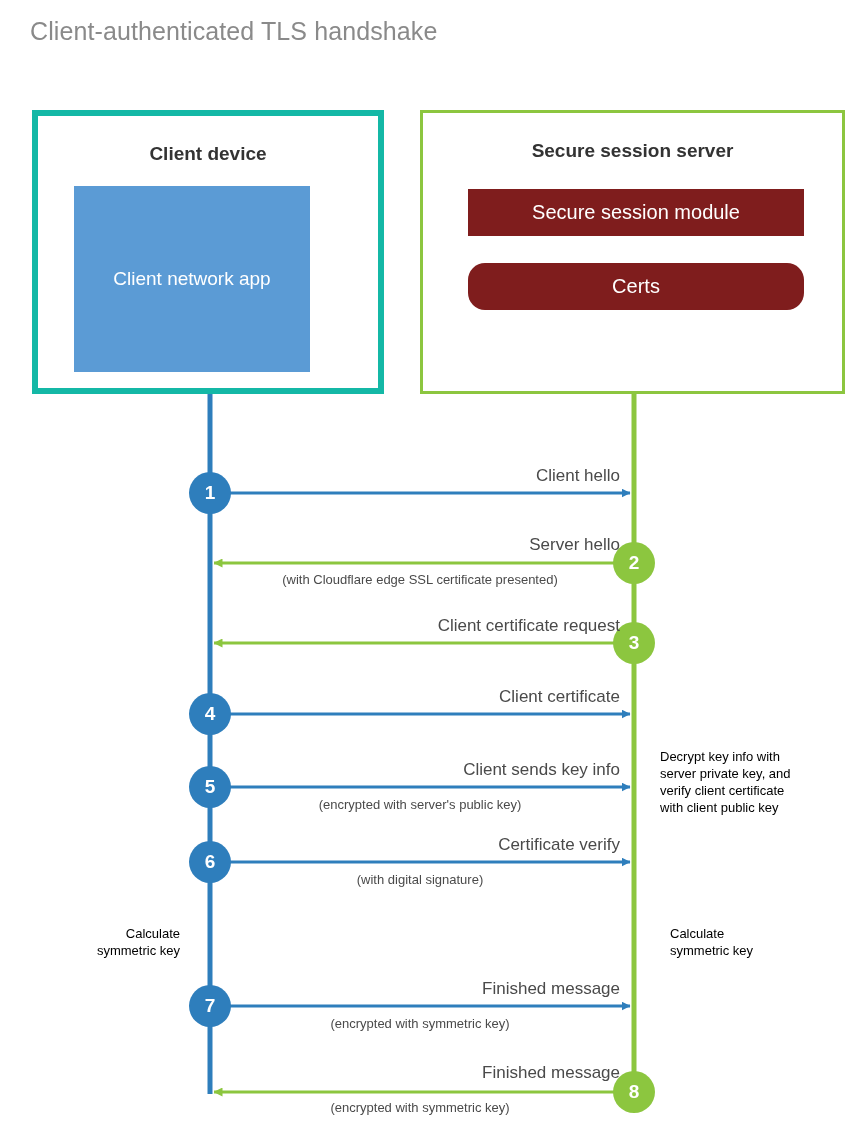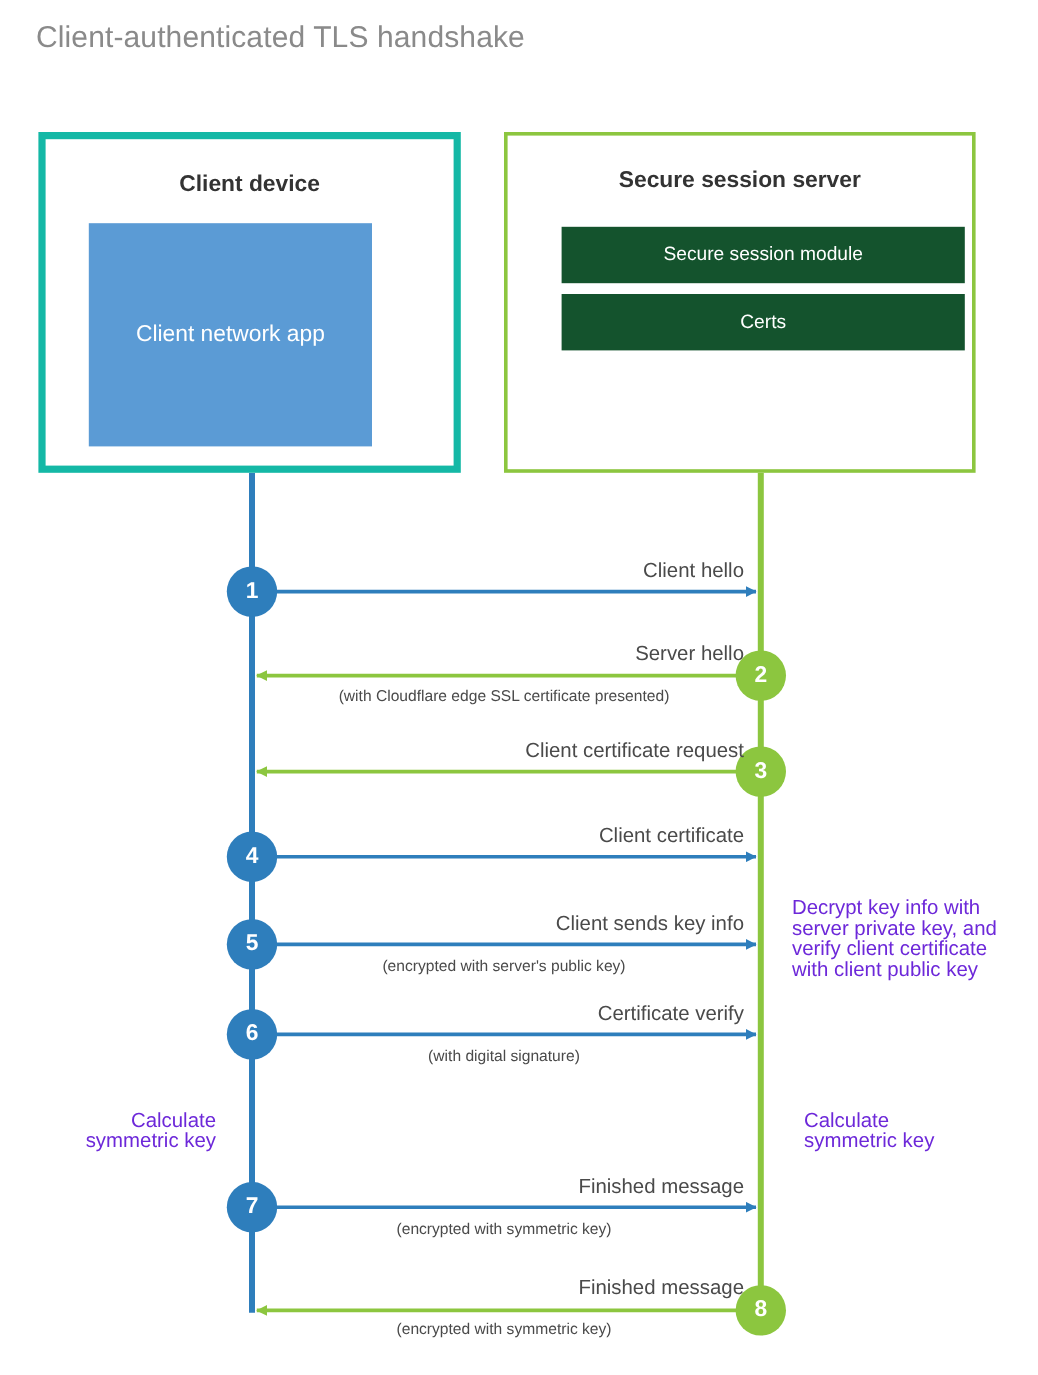--- a/index.html
+++ b/index.html
@@ -16,42 +16,42 @@
   
   .title{
     position:absolute;left:30px;top:17px;
     font-size:25px;font-weight:400;color:#8a8a8a;
     letter-spacing:.1px;white-space:nowrap;
   }
 
   
   .actor-box{position:absolute;background:#ffffff;box-sizing:border-box;}
   #client-box{left:32px;top:110px;width:352px;height:284px;border:6px solid #14b8a6;}
-  #server-box{left:420px;top:110px;width:393px;height:284px;border:3px solid #8cc63f;}
+  #server-box{left:420px;top:110px;width:425px;height:284px;border:3px solid #8cc63f;}
 
   .actor-title{
     position:absolute;left:0;right:0;top:27px;
     text-align:center;font-size:19px;font-weight:bold;color:#333333;
   }
 
   #client-app{
     position:absolute;left:36px;top:70px;width:236px;height:186px;
     background:#5b9bd5;color:#ffffff;
     display:flex;align-items:center;justify-content:center;
     font-size:19px;line-height:26px;text-align:center;
   }
 
   .server-bar{
     position:absolute;left:45px;width:336px;height:47px;
-    background:#14532d;color:#ffffff;
+    background:#7f1d1d;color:#ffffff;
     display:flex;align-items:center;justify-content:center;
-    font-size:16px;
+    font-size:20px;
   }
   #bar-0{top:76px;}
-  #bar-1{top:132px;}
+  #bar-1{top:150px;border-radius:17px;}
   #bar-2{top:202px;}
 
   
   #wires{position:absolute;left:0;top:0;width:865px;height:1146px;}
 
   
   .step-circle{
     position:absolute;width:42px;height:42px;border-radius:50%;
     display:flex;align-items:center;justify-content:center;
     color:#ffffff;font-size:19px;font-weight:bold;
@@ -63,21 +63,21 @@
   .msg-label{
     position:absolute;text-align:right;
     font-size:17px;color:#4a4a4a;white-space:nowrap;
   }
   .msg-sub{
     position:absolute;text-align:center;
     font-size:13px;color:#4a4a4a;white-space:nowrap;
   }
 
   
-  .note{position:absolute;font-size:17px;line-height:17px;color:#6d28d9;}
+  .note{position:absolute;font-size:13px;line-height:17px;color:#000000;}
   .note.right{text-align:left;}
   .note.left{text-align:right;}
 </style>
 </head>
 <body>
 
 <div id="stage">
 
   <div class="title">Client-authenticated TLS handshake</div>
 

